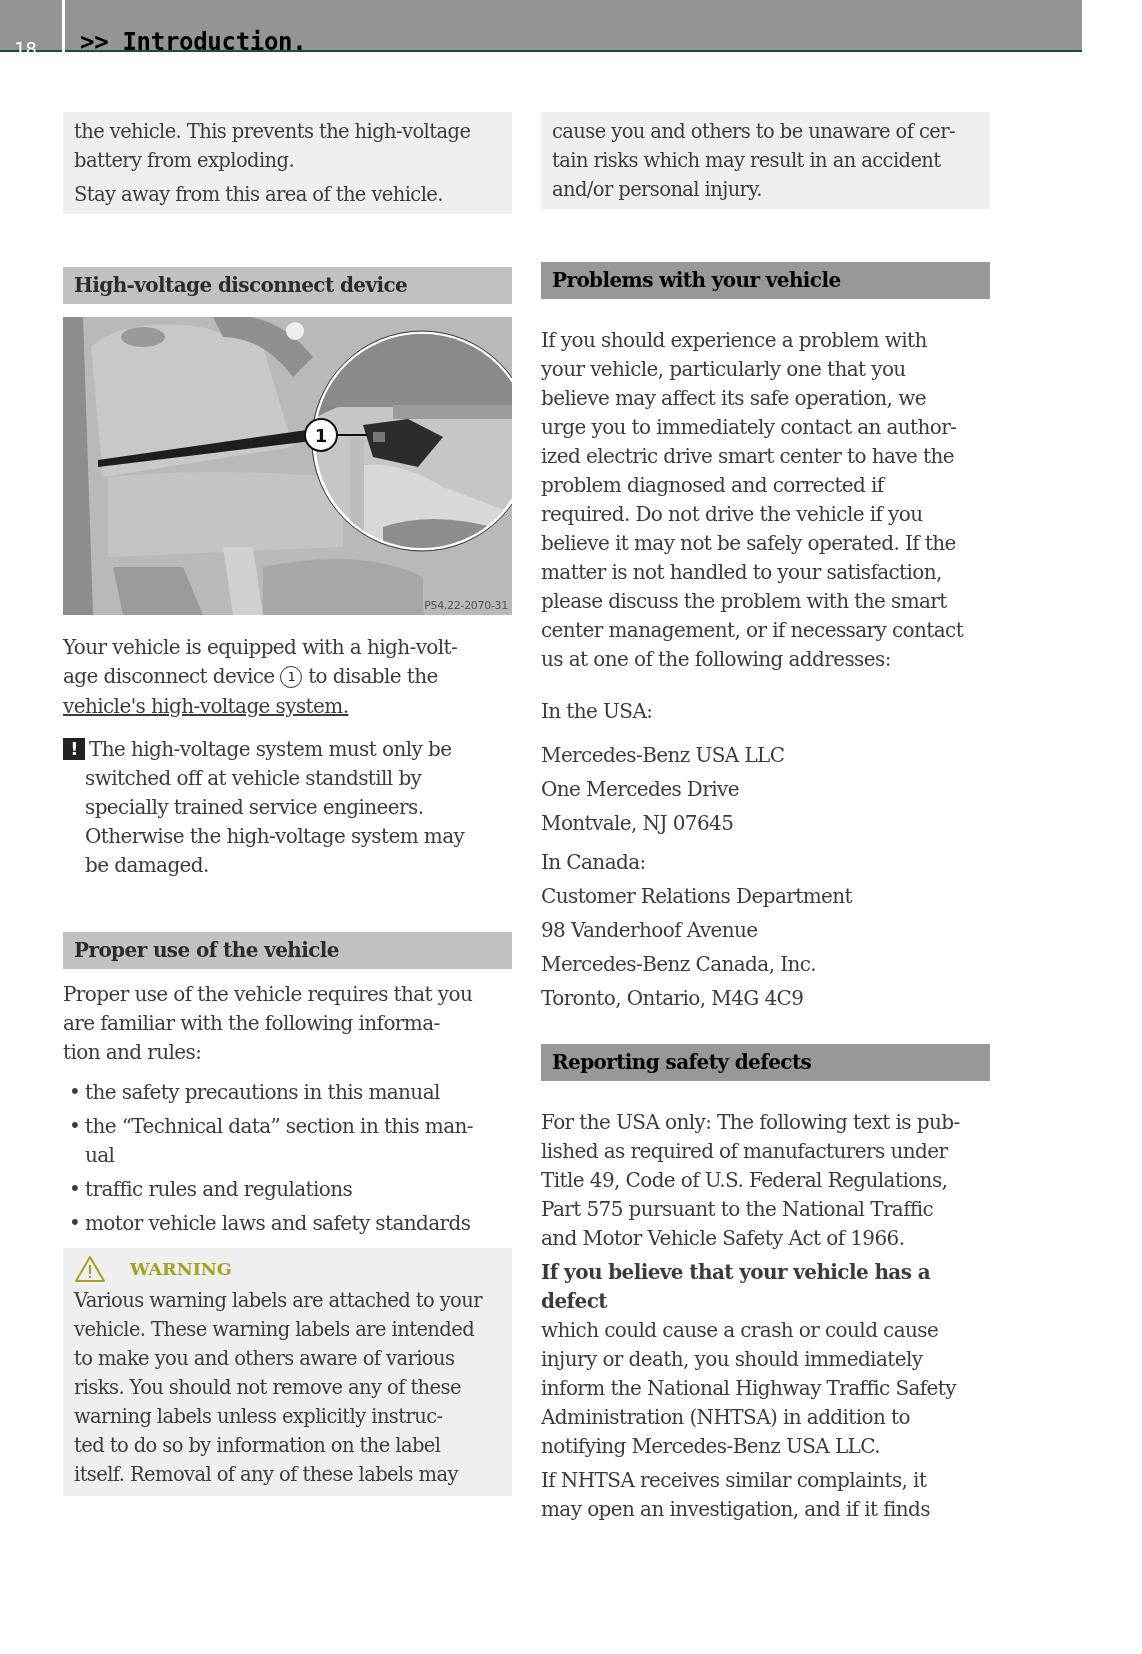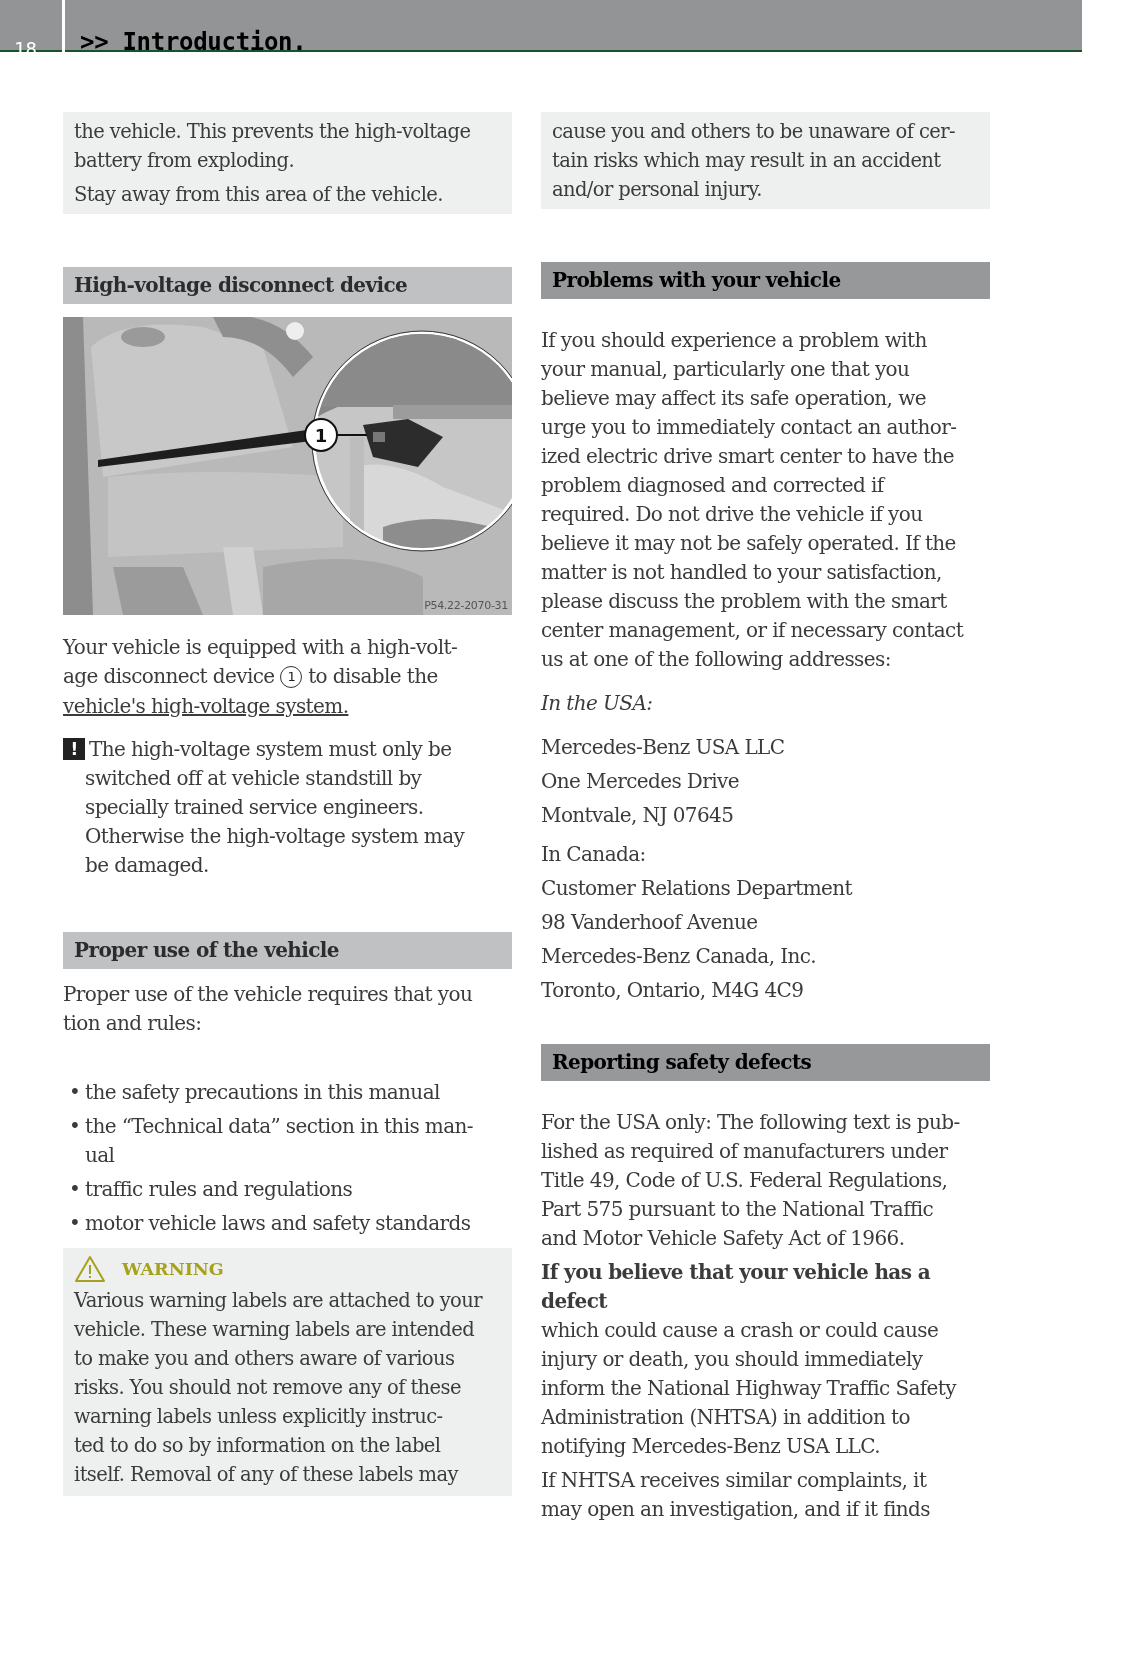--- a/index.html
+++ b/index.html
@@ -26,21 +26,21 @@
   .figure { position: absolute; overflow: hidden; background: linear-gradient(160deg, #c9c9c9 0%, #b4b4b4 40%, #9e9e9e 100%); }
   .fig-caption { position: absolute; right: 4px; bottom: 3px; font-family: "DejaVu Sans", sans-serif; font-size: 11px; color: #555; letter-spacing: -0.3px; }
 
   .callout-num { display: inline-block; width: 22px; height: 22px; border: 1.5px solid #333; border-radius: 50%; font-family: "DejaVu Sans", sans-serif; font-size: 13px; text-align: center; line-height: 19px; vertical-align: 2px; color: #222; }
   .notice-icon { display: inline-block; width: 22px; height: 22px; background: #222; color: #fff; font-family: "DejaVu Sans", sans-serif; font-weight: bold; font-size: 17px; text-align: center; line-height: 22px; vertical-align: 1px; margin-right: 4px; }
 
   .bullets { list-style: none; }
   .bullets li { position: relative; padding-left: 22px; }
   .bullets li::before { content: "•"; position: absolute; left: 6px; top: 0; }
 
-  .warning-title { display: flex; align-items: center; gap: 16px; color: #a6a21d; font-weight: bold; font-family: "DejaVu Serif", serif; font-size: 17.5px; height: 34px; }
+  .warning-title { display: flex; align-items: center; gap: 24px; color: #a6a21d; font-weight: bold; font-family: "DejaVu Serif", serif; font-size: 17.5px; height: 34px; }
 </style>
 </head>
 <body>
 
 <div class="header">
   <div class="page-num">18</div>
   <div class="header-divider"></div>
   <div class="header-title">&gt;&gt; Introduction.</div>
 </div>
 
@@ -108,20 +108,21 @@
     <div class="p" style="padding-left:22px;">switched off at vehicle standstill by</div>
     <div class="p" style="padding-left:22px;">specially trained service engineers.</div>
     <div class="p" style="padding-left:22px;">Otherwise the high-voltage system may</div>
     <div class="p" style="padding-left:22px;">be damaged.</div>
   </div>
 
   <div class="sec-head light" style="position:absolute; top:932px; left:0; width:449px;">Proper use of the vehicle</div>
 
   <div style="position:absolute; top:980px; left:0; width:449px;">
     <div class="p">Proper use of the vehicle requires that you</div>
+    <div class="p">are familiar with the following informa-</div>
     <div class="p">tion and rules:</div>
   </div>
 
   <ul class="bullets" style="position:absolute; top:1078px; left:0; width:449px;">
     <li class="p" style="margin-bottom:5px;">the safety precautions in this manual</li>
     <li class="p" style="white-space:pre-line; margin-bottom:5px;">the “Technical data” section in this man-
 ual</li>
     <li class="p" style="margin-bottom:5px;">traffic rules and regulations</li>
     <li class="p">motor vehicle laws and safety standards</li>
   </ul>
@@ -150,33 +151,33 @@
   <div class="greybox" style="position:absolute; top:112px; left:0; width:449px; height:97px;">
     <div class="p" style="padding-top:1px;">cause you and others to be unaware of cer-</div>
     <div class="p">tain risks which may result in an accident</div>
     <div class="p">and/or personal injury.</div>
   </div>
 
   <div class="sec-head dark" style="position:absolute; top:262px; left:0; width:449px;">Problems with your vehicle</div>
 
   <div style="position:absolute; top:326px; left:0; width:449px;">
     <div class="p">If you should experience a problem with</div>
-    <div class="p">your manual, particularly one that you</div>
+    <div class="p">your vehicle, particularly one that you</div>
     <div class="p">believe may affect its safe operation, we</div>
     <div class="p">urge you to immediately contact an author-</div>
     <div class="p">ized electric drive smart center to have the</div>
     <div class="p">problem diagnosed and corrected if</div>
     <div class="p">required. Do not drive the vehicle if you</div>
     <div class="p">believe it may not be safely operated. If the</div>
     <div class="p">matter is not handled to your satisfaction,</div>
     <div class="p">please discuss the problem with the smart</div>
     <div class="p">center management, or if necessary contact</div>
     <div class="p">us at one of the following addresses:</div>
 
-    <div class="p" style="margin-top:15px;font-style:italic;">In the USA:</div>
+    <div class="p" style="margin-top:23px;">In the USA:</div>
     <div class="p" style="margin-top:15px;">Mercedes-Benz USA LLC</div>
     <div class="p" style="margin-top:5px;">One Mercedes Drive</div>
     <div class="p" style="margin-top:5px;">Montvale, NJ 07645</div>
 
     <div class="p" style="margin-top:10px;">In Canada:</div>
     <div class="p" style="margin-top:5px;">Customer Relations Department</div>
     <div class="p" style="margin-top:5px;">98 Vanderhoof Avenue</div>
     <div class="p" style="margin-top:5px;">Mercedes-Benz Canada, Inc.</div>
     <div class="p" style="margin-top:5px;">Toronto, Ontario, M4G 4C9</div>
   </div>

